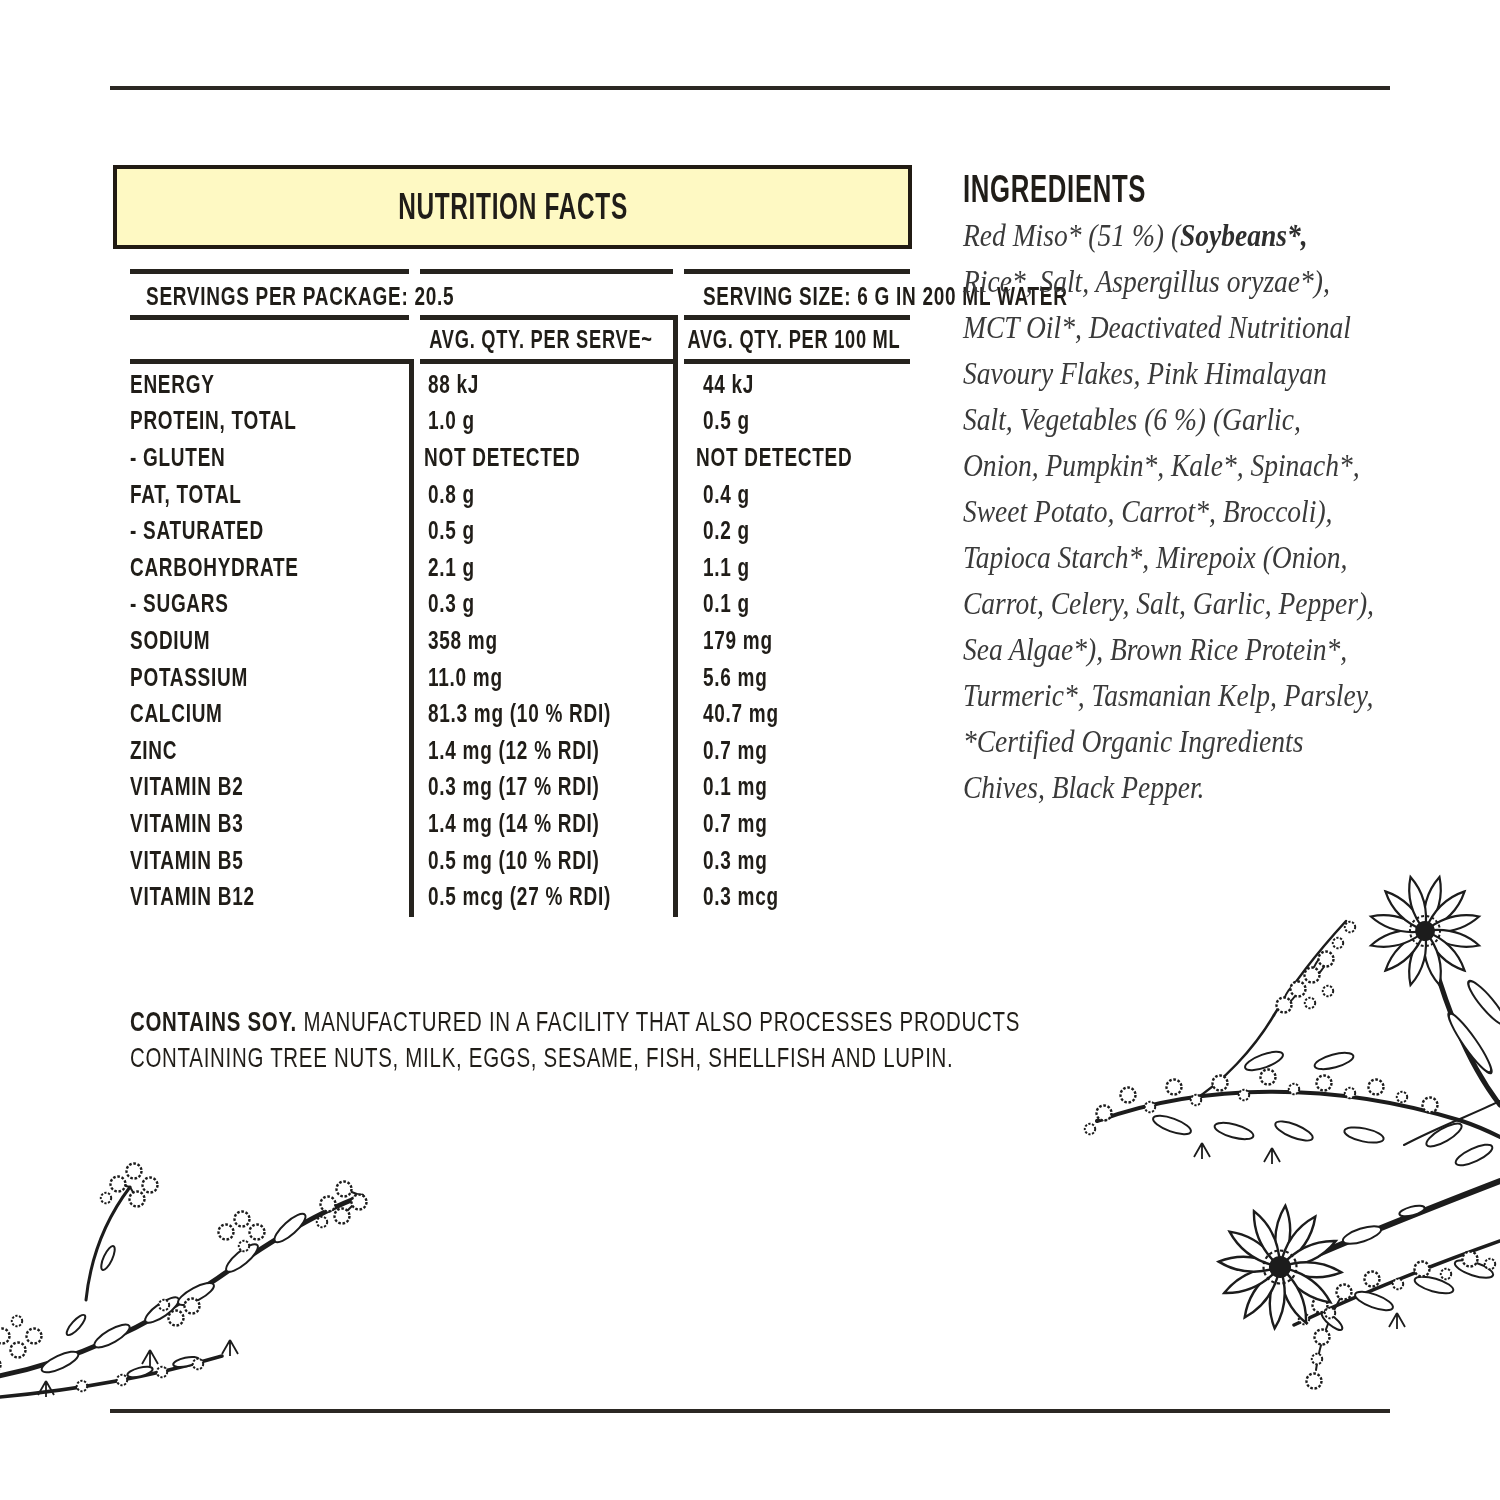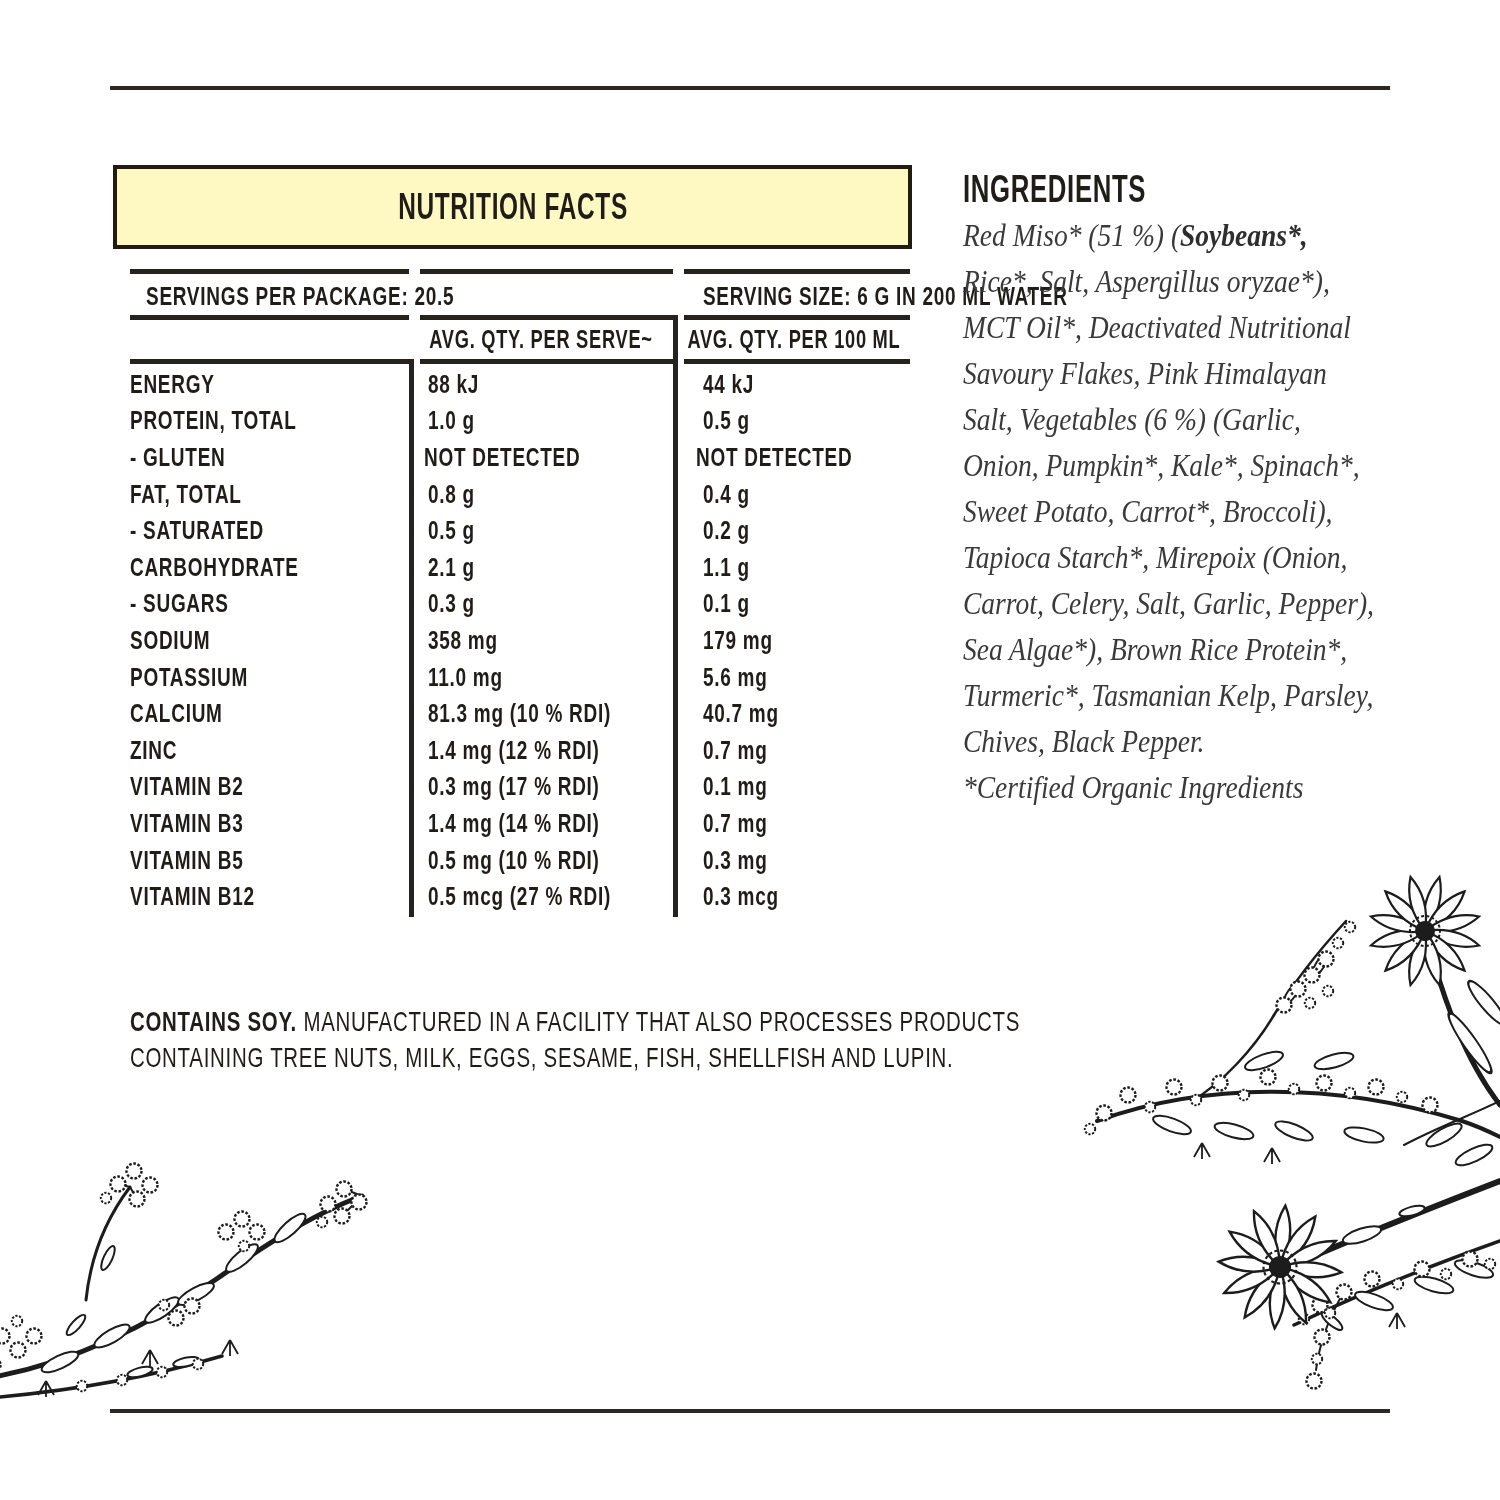--- a/index.html
+++ b/index.html
@@ -296,24 +296,24 @@
     <div class="ing-line">
         <span class="ing-inner">Carrot, Celery, Salt, Garlic, Pepper),</span>
       </div>
     <div class="ing-line">
         <span class="ing-inner">Sea Algae*), Brown Rice Protein*,</span>
       </div>
     <div class="ing-line">
         <span class="ing-inner">Turmeric*, Tasmanian Kelp, Parsley,</span>
       </div>
     <div class="ing-line">
+        <span class="ing-inner">*Certified Organic Ingredients</span>
+      </div>
+    <div class="ing-line">
         <span class="ing-inner">Chives, Black Pepper.</span>
-      </div>
-    <div class="ing-line">
-        <span class="ing-inner">*Certified Organic Ingredients</span>
       </div>
   </div>
 
   <svg width="0" height="0" style="position:absolute" aria-hidden="true">
     <defs>
       <circle id="wb" r="7.5"></circle>
       <circle id="wbs" r="5.2"></circle>
       <ellipse id="lf" rx="20" ry="6.5"></ellipse>
       <ellipse id="lfs" rx="13" ry="4.3"></ellipse>
       <path id="pt" d="M0,0 C-8,-18 -9,-38 0,-56 C9,-38 8,-18 0,0"></path>

